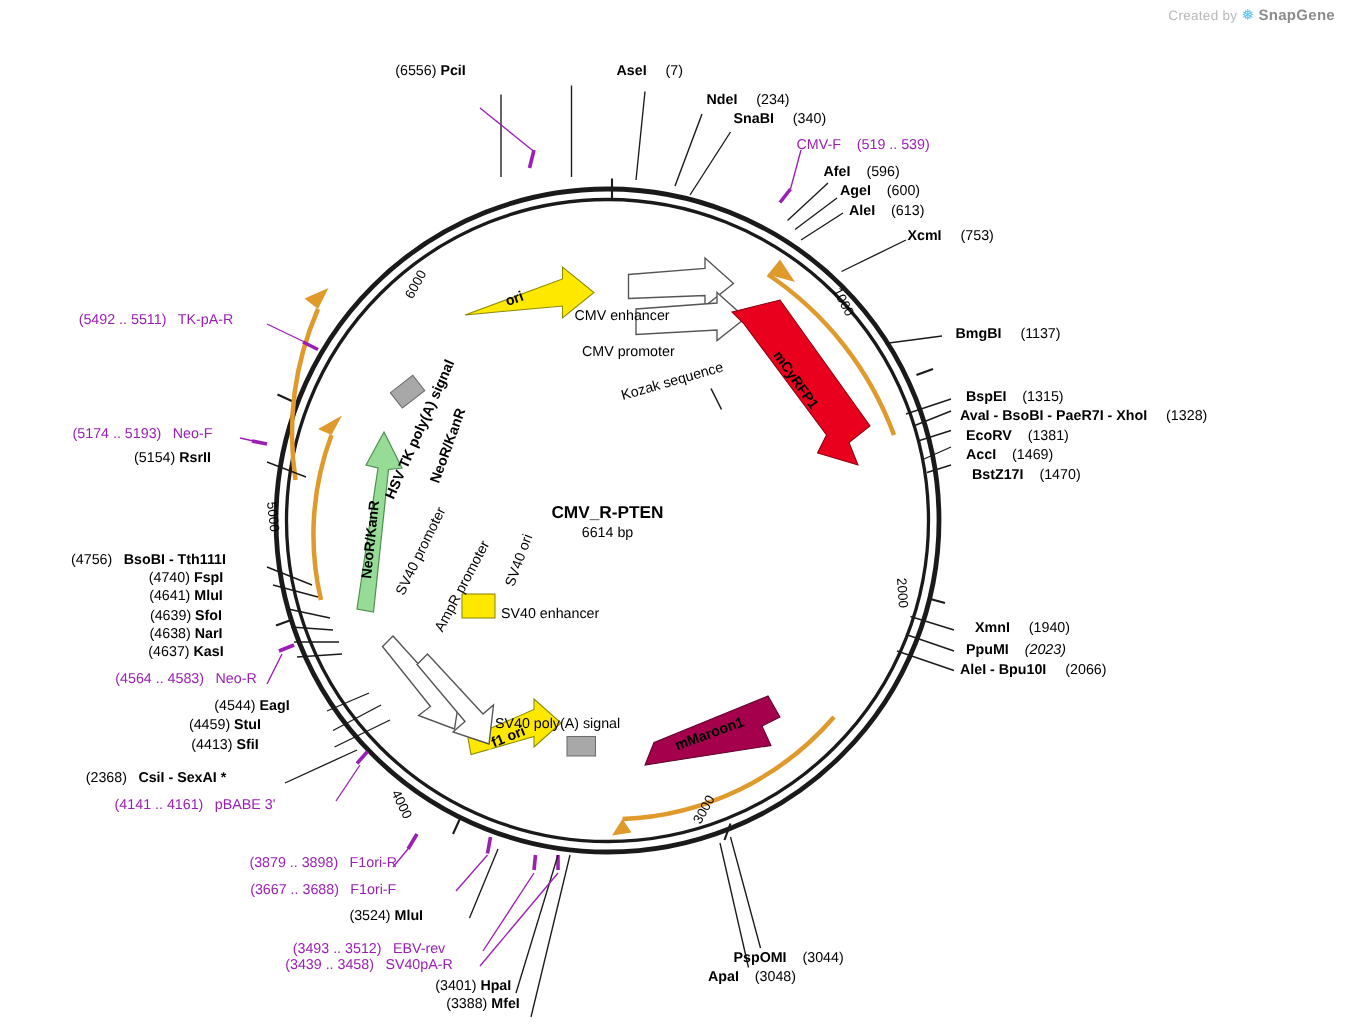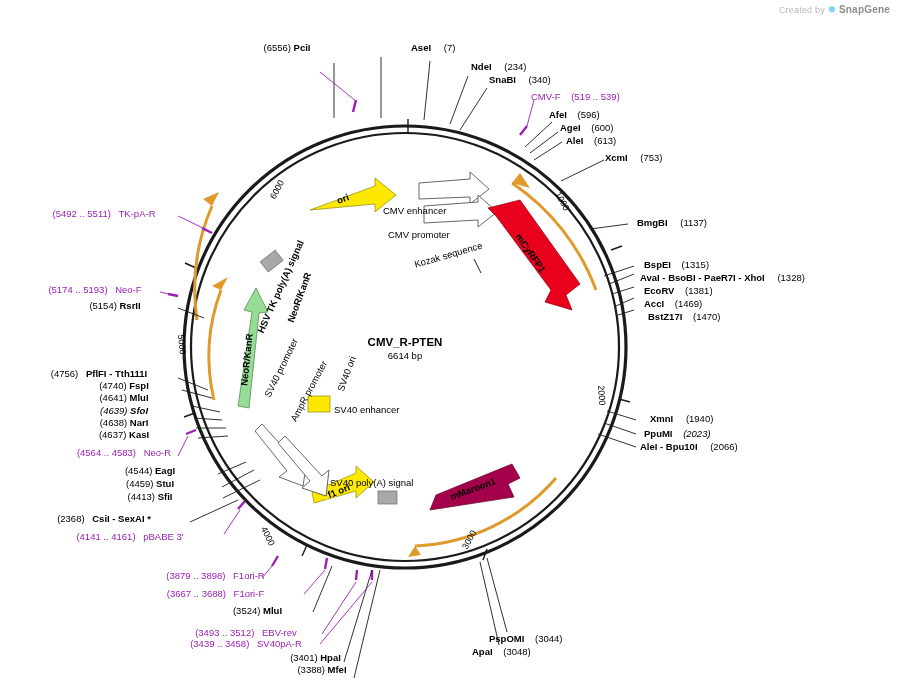--- a/index.html
+++ b/index.html
@@ -410,58 +410,58 @@
   <div class="lbl left" style="left:90px; top:491px; width:120px;">
     <span class="pos">(4413)</span>
     <span class="enz">SfiI</span>
   </div>
 
   <div class="lbl left" style="left:90px; top:478px; width:120px;">
     <span class="pos">(4459)</span>
     <span class="enz">StuI</span>
   </div>
 
-  <div class="lbl left" style="left:90px; top:465px; width:120px;">
+  <div class="lbl left" style="left:108px; top:465px; width:120px;">
     <span class="pos">(4544)</span>
     <span class="enz">EagI</span>
   </div>
 
   <div class="lbl left" style="left:38px; top:447px; width:172px;">
     <span class="feat">(4564 .. 4583)</span>
     <span class="feat" style="margin-left:5px;">Neo-R</span>
   </div>
 
   <div class="lbl left" style="left:60px; top:429px; width:128px;">
     <span class="pos">(4637)</span>
     <span class="enz">KasI</span>
   </div>
 
   <div class="lbl left" style="left:60px; top:417px; width:128px;">
     <span class="pos">(4638)</span>
     <span class="enz">NarI</span>
   </div>
 
-  <div class="lbl left" style="left:60px; top:405px; width:128px;font-style:italic;">
+  <div class="lbl left" style="left:60px; top:405px; width:128px;">
     <span class="pos">(4639)</span>
     <span class="enz">SfoI</span>
   </div>
 
   <div class="lbl left" style="left:60px; top:392px; width:128px;">
     <span class="pos">(4641)</span>
     <span class="enz">MluI</span>
   </div>
 
   <div class="lbl left" style="left:60px; top:380px; width:128px;">
     <span class="pos">(4740)</span>
     <span class="enz">FspI</span>
   </div>
 
   <div class="lbl left" style="left:8px; top:368px; width:182px;">
     <span class="pos">(4756)</span>
-    <span class="enz" style="margin-left:5px;">PflFI  -  Tth111I</span>
+    <span class="enz" style="margin-left:5px;">BsoBI  -  Tth111I</span>
   </div>
 
   <div class="lbl left" style="left:50px; top:300px; width:130px;">
     <span class="pos">(5154)</span>
     <span class="enz">RsrII</span>
   </div>
 
   <div class="lbl left" style="left:30px; top:284px; width:130px;">
     <span class="feat">(5174 .. 5193)</span>
     <span class="feat" style="margin-left:5px;">Neo-F</span>

